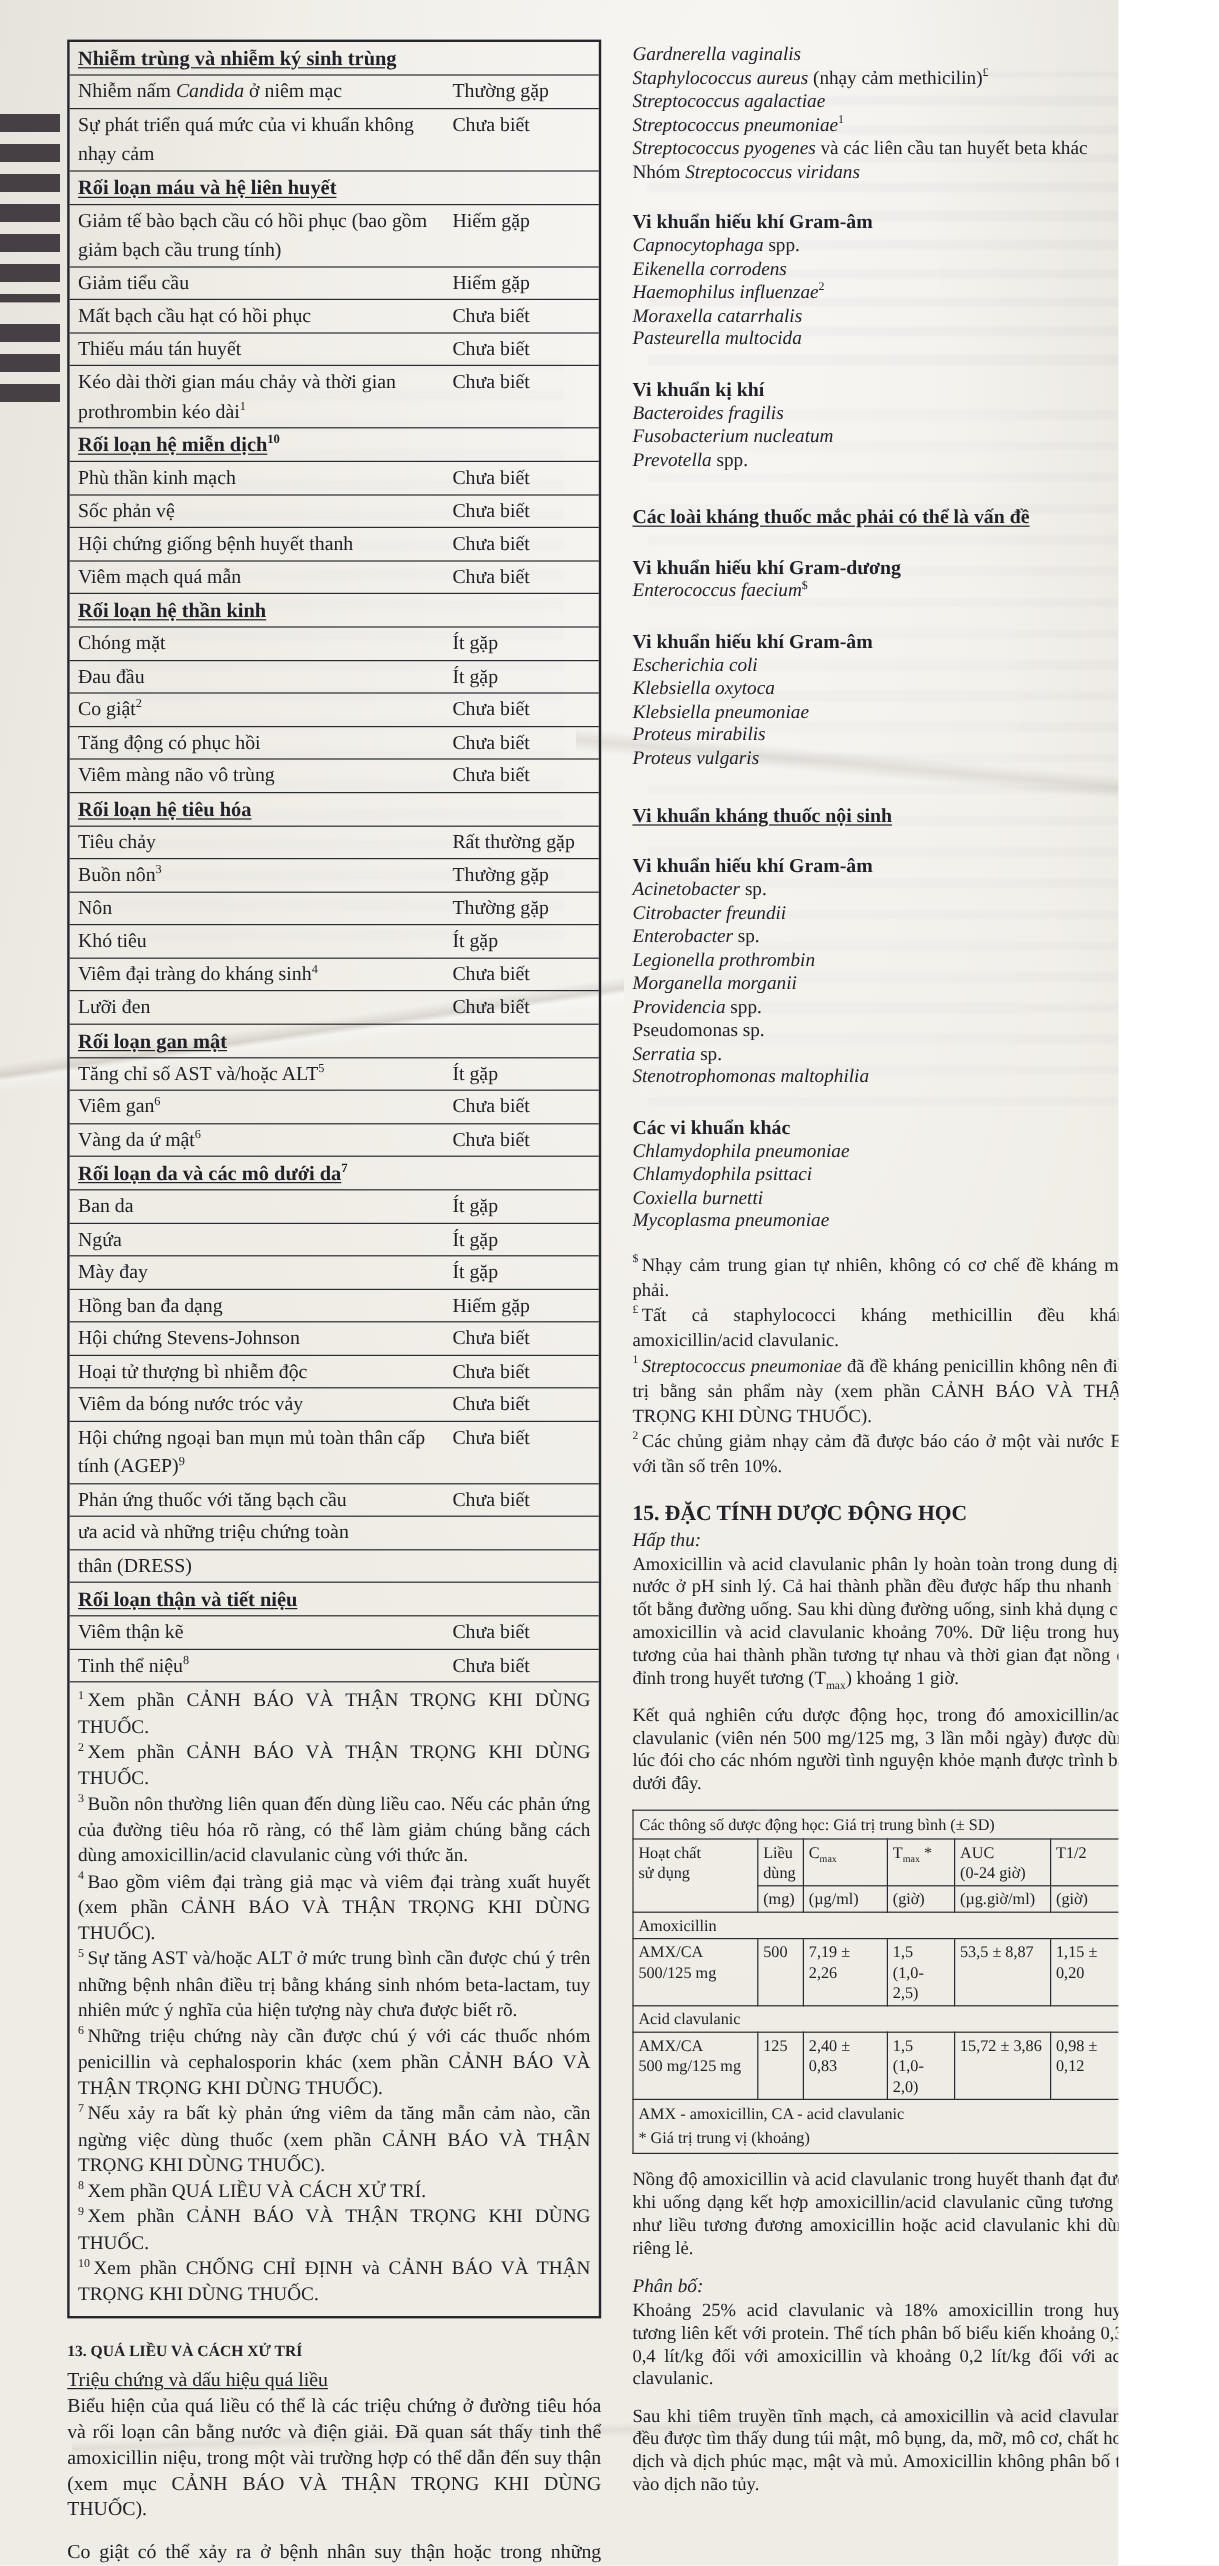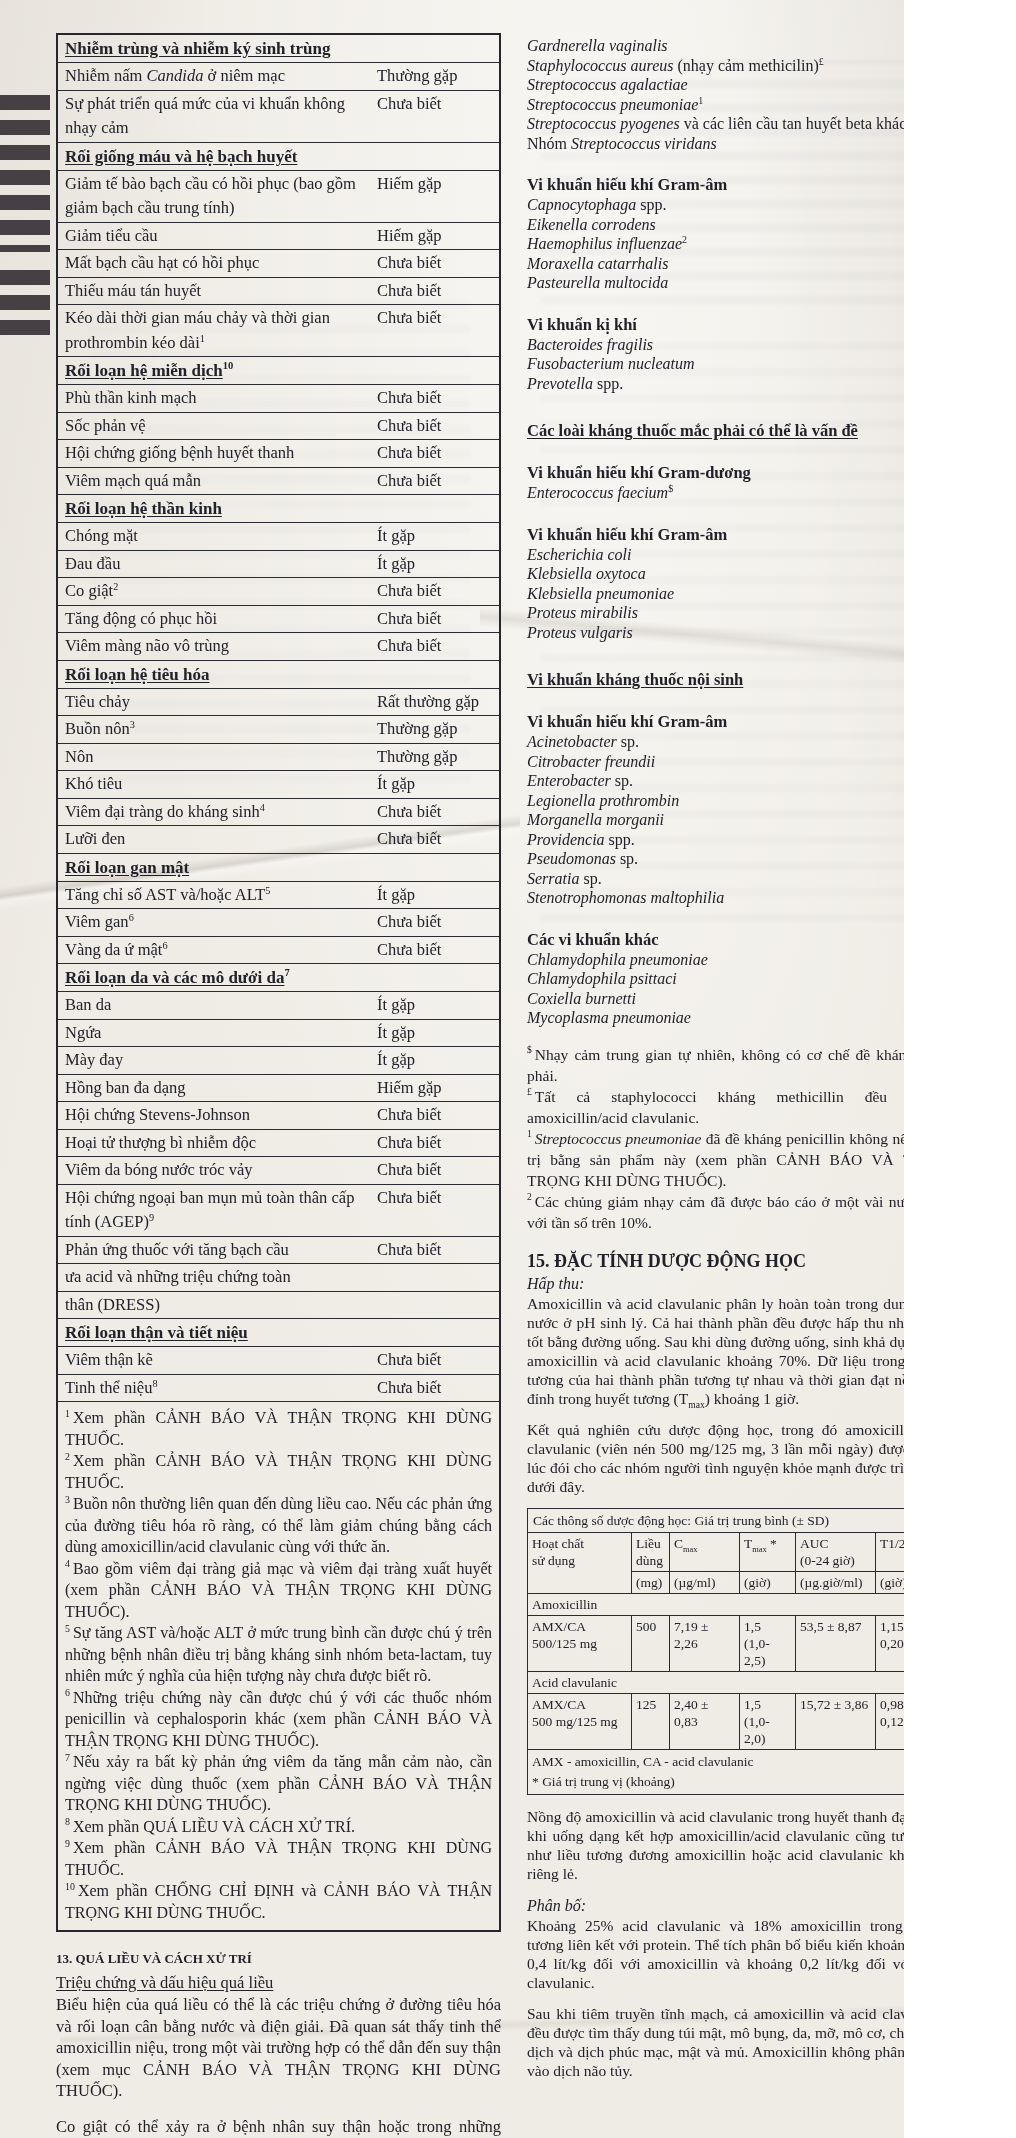--- a/index.html
+++ b/index.html
@@ -2,21 +2,21 @@
 <html><head>
 <meta charset="utf-8">
 <style>
   html,body{margin:0;padding:0;}
   .page{position:relative;width:904px;height:2138px;overflow:hidden;
     background:
       linear-gradient(100deg, rgba(120,110,100,0.07), rgba(0,0,0,0) 18%),
       linear-gradient(260deg, rgba(120,110,100,0.06), rgba(0,0,0,0) 15%),
       radial-gradient(ellipse at 65% 12%, rgba(255,255,255,0.55), rgba(255,255,255,0) 55%),
       #efece5;
-    font-family:"Liberation Serif","DejaVu Serif",serif;color:#21212a;}
+    font-family:"Liberation Serif","DejaVu Serif",serif;color:#21212a;padding-left:28px;}
   .crease{position:absolute;pointer-events:none;}
   .crease1{left:0;top:780px;width:520px;height:160px;
     background:linear-gradient(172deg, transparent 46%, rgba(110,100,90,0.18) 50%, rgba(255,255,255,0.35) 52%, transparent 56%);}
   .crease2{left:480px;top:580px;width:536px;height:120px;
     background:linear-gradient(185deg, transparent 44%, rgba(110,100,90,0.14) 50%, transparent 56%);}
   .crease3{left:60px;top:1980px;width:900px;height:90px;
     background:linear-gradient(178deg, transparent 45%, rgba(110,100,90,0.10) 50%, transparent 55%);}
   .ghost{position:absolute;pointer-events:none;filter:blur(1.4px);opacity:0.55;}
   .g1{left:540px;top:60px;width:400px;height:260px;
     background:repeating-linear-gradient(0deg, transparent 0 16px, rgba(85,85,120,0.07) 16px 24px);}
@@ -109,21 +109,21 @@
       <div class="adr-rows">
           <div class="adr-hrow"><span class="hu">Nhiễm trùng và nhiễm ký sinh trùng</span></div>
           <div class="adr-row">
             <div class="adr-label"><span>Nhiễm nấm </span><span style="font-style: italic;">Candida</span><span> ở niêm mạc</span></div>
             <div class="adr-freq">Thường gặp</div>
           </div>
           <div class="adr-row">
             <div class="adr-label"><span>Sự phát triển quá mức của vi khuẩn không nhạy cảm</span></div>
             <div class="adr-freq">Chưa biết</div>
           </div>
-          <div class="adr-hrow"><span class="hu">Rối giống máu và hệ bạch huyết</span></div>
+          <div class="adr-hrow"><span class="hu">Rối loạn máu và hệ liên huyết</span></div>
           <div class="adr-row">
             <div class="adr-label"><span>Giảm tế bào bạch cầu có hồi phục (bao gồm giảm bạch cầu trung tính)</span></div>
             <div class="adr-freq">Hiếm gặp</div>
           </div>
           <div class="adr-row">
             <div class="adr-label"><span>Giảm tiểu cầu</span></div>
             <div class="adr-freq">Hiếm gặp</div>
           </div>
           <div class="adr-row">
             <div class="adr-label"><span>Mất bạch cầu hạt có hồi phục</span></div>
@@ -332,21 +332,21 @@
           <div class="bheading underlined">Vi khuẩn kháng thuốc nội sinh</div>
         </div>
         <div class="bgroup">
           <div class="bheading">Vi khuẩn hiếu khí Gram-âm</div>
           <div class="bitem"><span style="font-style: italic;">Acinetobacter</span><span> sp.</span></div>
           <div class="bitem"><span style="font-style: italic;">Citrobacter freundii</span></div>
           <div class="bitem"><span style="font-style: italic;">Enterobacter</span><span> sp.</span></div>
           <div class="bitem"><span style="font-style: italic;">Legionella prothrombin</span></div>
           <div class="bitem"><span style="font-style: italic;">Morganella morganii</span></div>
           <div class="bitem"><span style="font-style: italic;">Providencia</span><span> spp.</span></div>
-          <div class="bitem"><span style="font-style: italic;">Pseudomonas</span><span> sp.</span></div>
+          <div class="bitem"><span style="">Pseudomonas</span><span> sp.</span></div>
           <div class="bitem"><span style="font-style: italic;">Serratia</span><span> sp.</span></div>
           <div class="bitem"><span style="font-style: italic;">Stenotrophomonas maltophilia</span></div>
         </div>
         <div class="bgroup">
           <div class="bheading">Các vi khuẩn khác</div>
           <div class="bitem"><span style="font-style: italic;">Chlamydophila pneumoniae</span></div>
           <div class="bitem"><span style="font-style: italic;">Chlamydophila psittaci</span></div>
           <div class="bitem"><span style="font-style: italic;">Coxiella burnetti</span></div>
           <div class="bitem"><span style="font-style: italic;">Mycoplasma pneumoniae</span></div>
         </div>

